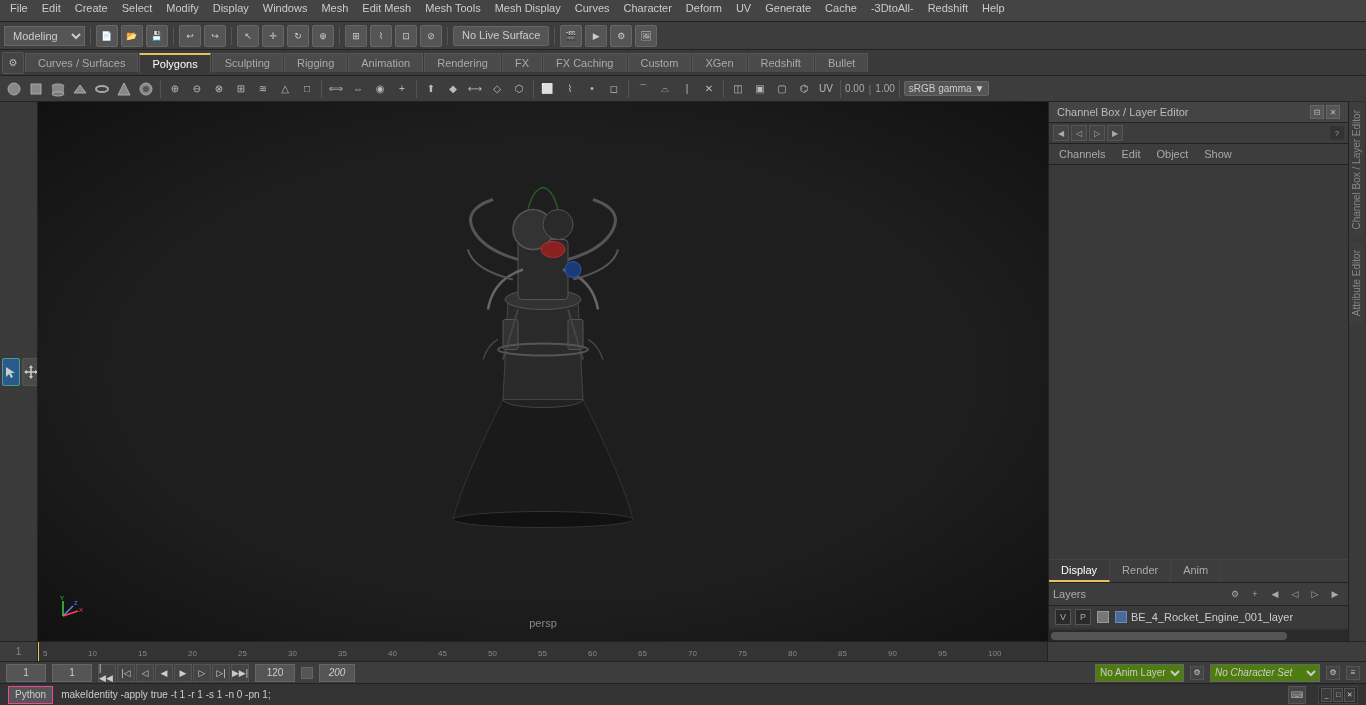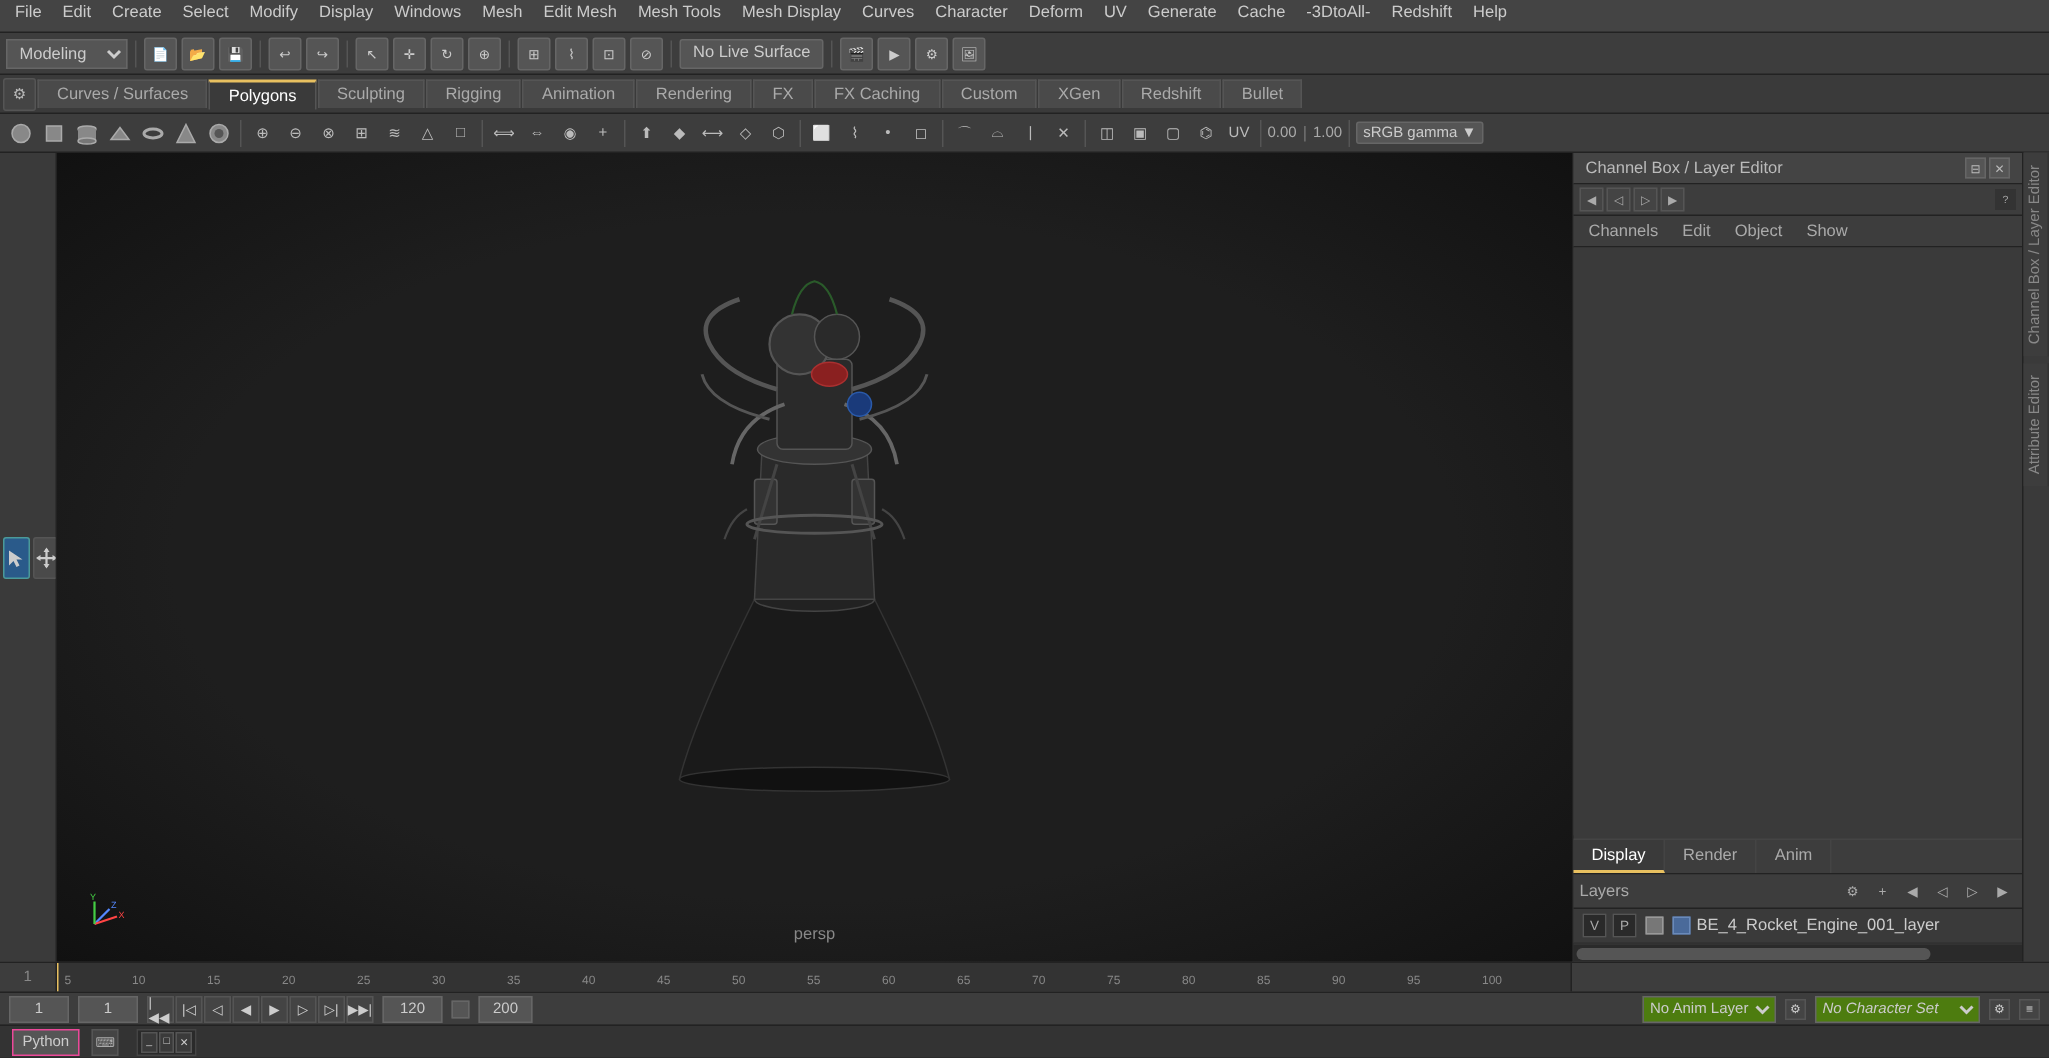--- a/index.html
+++ b/index.html
@@ -676,40 +676,41 @@
     <div class="playback-btn">▶</div>
     <div class="playback-btn">▷</div>
     <div class="playback-btn">▷|</div>
     <div class="playback-btn">▶▶|</div>
   </div>
 
   <input type="text" class="frame-input" value="120" style="">
 
   <div style="width:12px;height:12px;background:#555;border:1px solid #666;"></div>
 
-  <input type="text" class="frame-input" value="200" style="width: 36px;">
+  <input type="text" class="frame-input" value="200" style="width: 36px; font-style: italic;">
 
   <div style="flex:1;"></div>
 
   <select class="anim-layer-select">
     <option>No Anim Layer</option>
   </select>
   <div style="width:14px;height:14px;background:#444;border:1px solid #555;cursor:pointer;display:flex;align-items:center;justify-content:center;font-size:8px;">⚙</div>
 
   <select class="anim-layer-select" style="width:110px;font-style:italic;">
     <option>No Character Set</option>
   </select>
   <div style="width:14px;height:14px;background:#444;border:1px solid #555;cursor:pointer;display:flex;align-items:center;justify-content:center;font-size:8px;">⚙</div>
   <div style="width:14px;height:14px;background:#444;border:1px solid #555;cursor:pointer;display:flex;align-items:center;justify-content:center;font-size:8px;">≡</div>
 </div>
 
 <div class="status-bar">
   <div style="background:#555;border:1px solid #ec4899;padding:1px 6px;height:18px;display:flex;align-items:center;cursor:pointer;">
     <span style="font-size:10px;color:#ccc;">Python</span>
   </div>
+  <span class="status-command">makeIdentity -apply true -t 1 -r 1 -s 1 -n 0 -pn 1;</span>
   <div style="width:18px;height:18px;background:#444;border:1px solid #555;cursor:pointer;display:flex;align-items:center;justify-content:center;font-size:9px;color:#aaa;">⌨</div>
 
   <div style="width:40px;height:18px;background:#2a2a2a;border:1px solid #444;display:flex;align-items:center;gap:1px;padding:0 2px;margin-left:4px;">
     <div style="width:14px;height:14px;background:#3a3a3a;border:1px solid #555;cursor:pointer;display:flex;align-items:center;justify-content:center;font-size:7px;">_</div>
     <div style="width:14px;height:14px;background:#3a3a3a;border:1px solid #555;cursor:pointer;display:flex;align-items:center;justify-content:center;font-size:7px;">□</div>
     <div style="width:14px;height:14px;background:#3a3a3a;border:1px solid #555;cursor:pointer;display:flex;align-items:center;justify-content:center;font-size:7px;">✕</div>
   </div>
 </div>
 
 </body></html>

